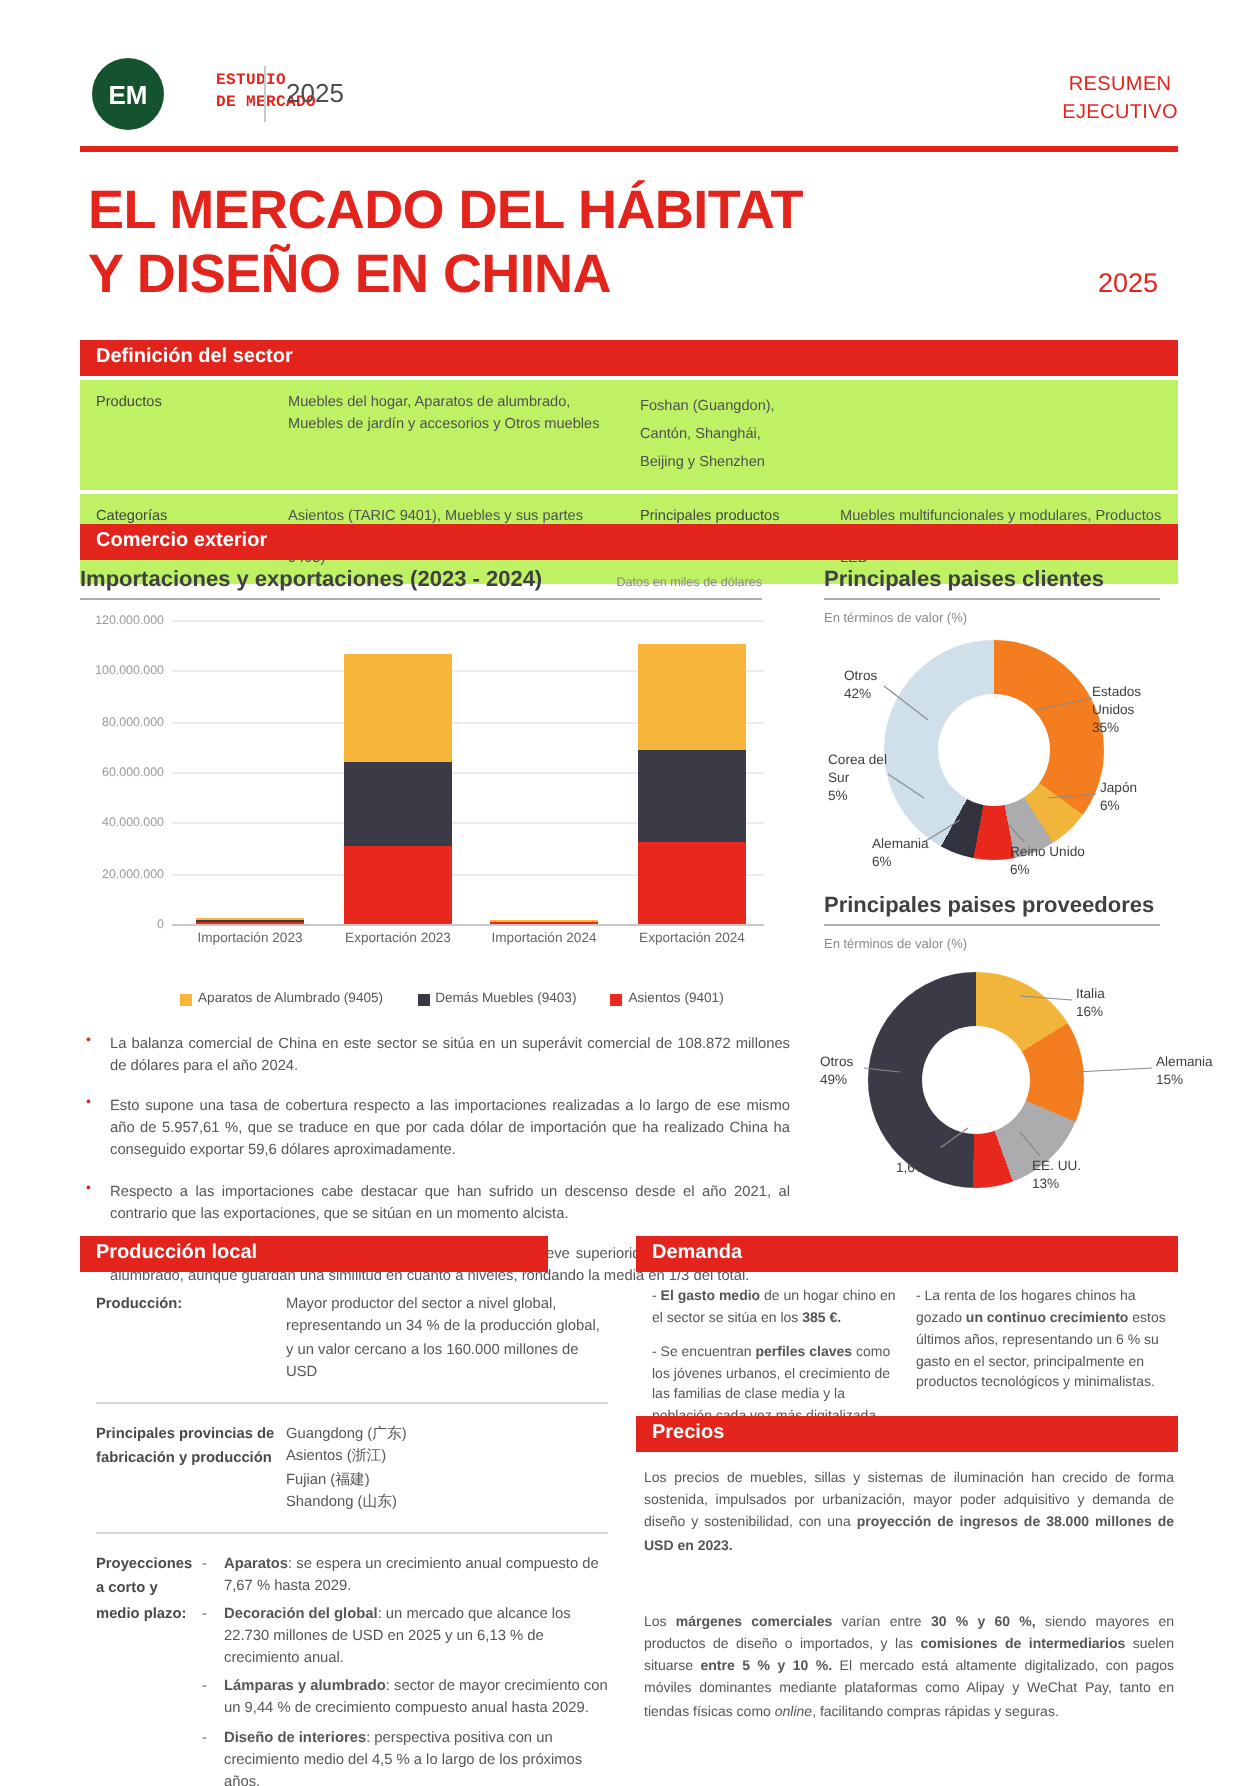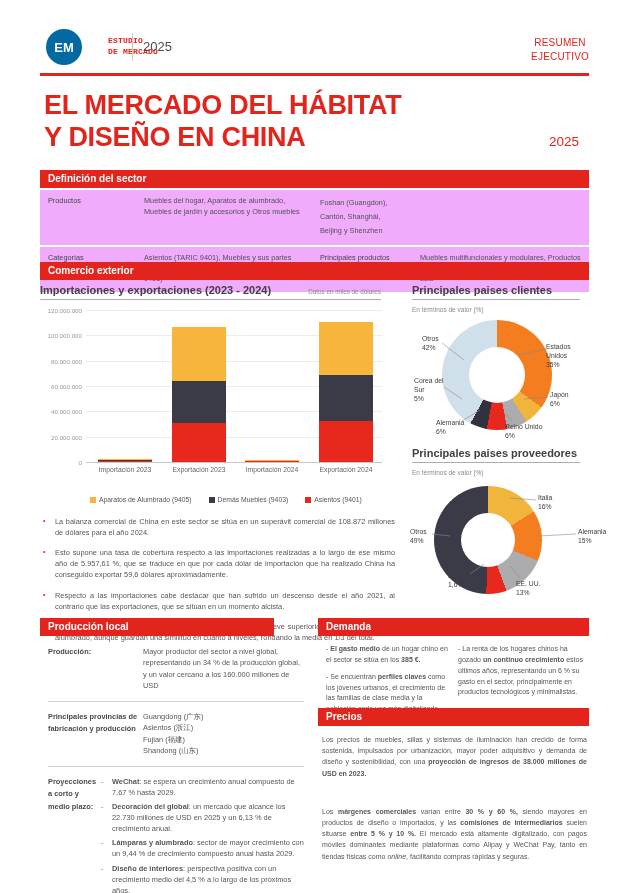--- a/index.html
+++ b/index.html
@@ -3,21 +3,21 @@
 <meta charset="utf-8">
 <style>
   * { margin:0; padding:0; box-sizing:border-box; }
   html,body { background:#fff; }
   body { font-family:"Liberation Sans", sans-serif; }
   .page { position:relative; width:629px; height:893px; background:#fff; overflow:hidden; }
 
   
   .hdr { position:absolute; top:28px; left:40px; right:40px; height:42px; }
   .logo { position:absolute; left:6px; top:1px; width:36px; height:36px; border-radius:50%;
-          background:#0369a1; color:#fff; font-weight:bold; font-size:13px;
+          background:#14532d; color:#fff; font-weight:bold; font-size:13px;
           display:flex; align-items:center; justify-content:center; }
   .brand { position:absolute; left:68px; top:8px; color:#E2241C; font-size:8px; font-weight:bold;
            line-height:1.35; letter-spacing:.2px;font-family:Liberation Mono, monospace; }
   .hdr-div { position:absolute; left:92px; top:5px; width:1px; height:28px; background:#C9C9C9; }
   .hdr-year { position:absolute; left:103px; top:11px; font-size:13px; color:#4D4D4F; }
   .exec { position:absolute; right:0; top:8px; text-align:center; color:#E2241C; font-size:10px;
           line-height:1.35; letter-spacing:.2px; }
   .rule { position:absolute; top:73px; left:40px; right:40px; height:3px; background:#E2241C; }
 
   
@@ -29,21 +29,21 @@
   .secbar { position:absolute; background:#E2241C; height:18px; color:#fff; font-size:10px;
             font-weight:bold; line-height:18px; padding-left:8px; }
   .sb-def { top:170px; left:40px; right:40px; }
   .sb-com { top:262px; left:40px; right:40px; }
   .sb-prod { top:618px; left:40px; width:234px; }
   .sb-dem  { top:618px; left:318px; width:271px; }
   .sb-pre  { top:708px; left:318px; width:271px; }
 
   
   .sector { position:absolute; top:190px; left:40px; right:40px; }
-  .srow { display:grid; grid-template-columns:88px 168px 92px 1fr; gap:0 8px; background:#f0abfc;
+  .srow { display:grid; grid-template-columns:88px 168px 92px 1fr; gap:0 8px; background:#bef264;
           padding:6px 8px 7px 8px; margin-bottom:2px; }
   .scell { font-size:7.3px; color:#515153; line-height:1.5; }
   .slabel { color:#454547; }
   .pre { white-space:pre-line; }
   .sp-lines { line-height:1.9; }
 
   
   .leftcol { position:absolute; top:284px; left:40px; width:356px; }
   .chart-head { width:341px; display:flex; justify-content:space-between; align-items:flex-end; }
   .chart-title { font-size:11px; font-weight:bold; color:#404042; }
@@ -325,21 +325,21 @@
         <div>Guangdong (广东)</div>
         <div>Asientos (浙江)</div>
         <div>Fujian (福建)</div>
         <div>Shandong (山东)</div>
       </div>
     </div>
     <div class="pdivider"></div>
     <div class="prow">
       <div class="plabel plabel-narrow">Proyecciones a corto y medio plazo:</div>
       <ul class="pbullets">
-        <li><span class="b">WeChat</span><span>: se espera un crecimiento anual compuesto de 7,67 % hasta 2029.</span></li>
+        <li><span class="b">Aparatos</span><span>: se espera un crecimiento anual compuesto de 7,67 % hasta 2029.</span></li>
         <li><span class="b">Decoración del global</span><span>: un mercado que alcance los 22.730 millones de USD en 2025 y un 6,13 % de crecimiento anual.</span></li>
         <li><span class="b">Lámparas y alumbrado</span><span>: sector de mayor crecimiento con un 9,44 % de crecimiento compuesto anual hasta 2029.</span></li>
         <li><span class="b">Diseño de interiores</span><span>: perspectiva positiva con un crecimiento medio del 4,5 % a lo largo de los próximos años.</span></li>
       </ul>
     </div>
   </div>
 
   <div class="secbar sb-dem">Demanda</div>
   <div class="demcol">
     <div class="dem-c1">

